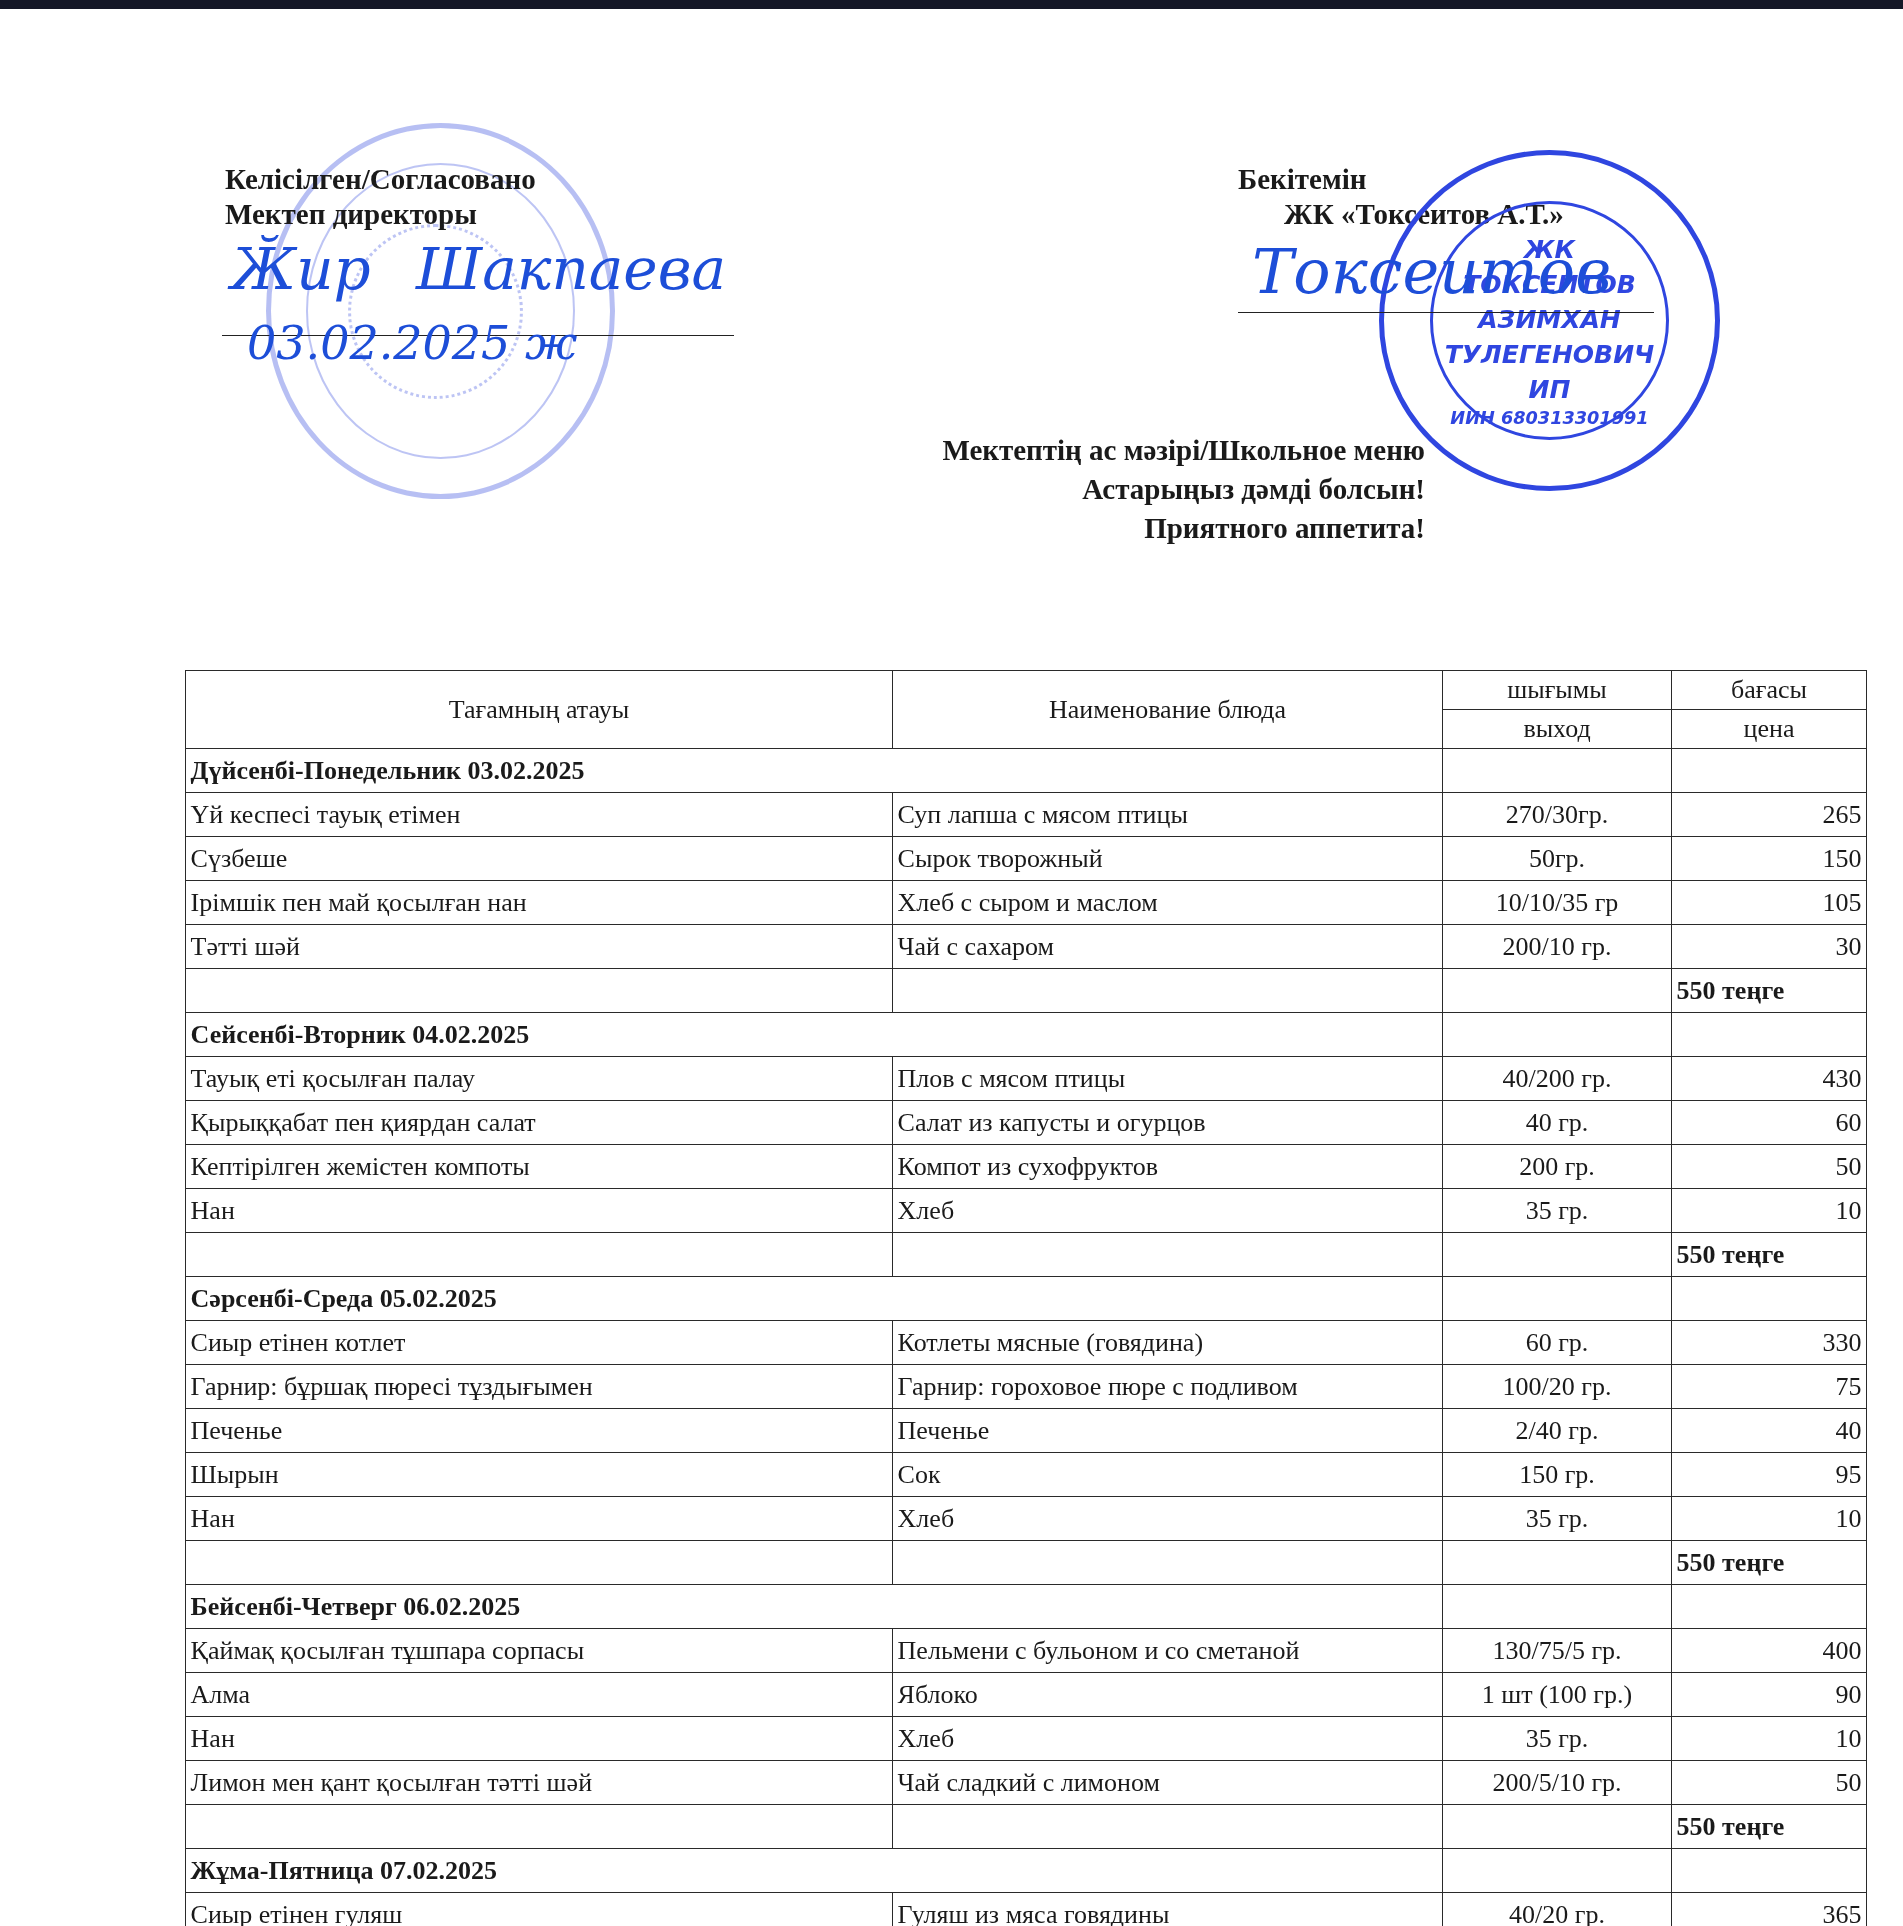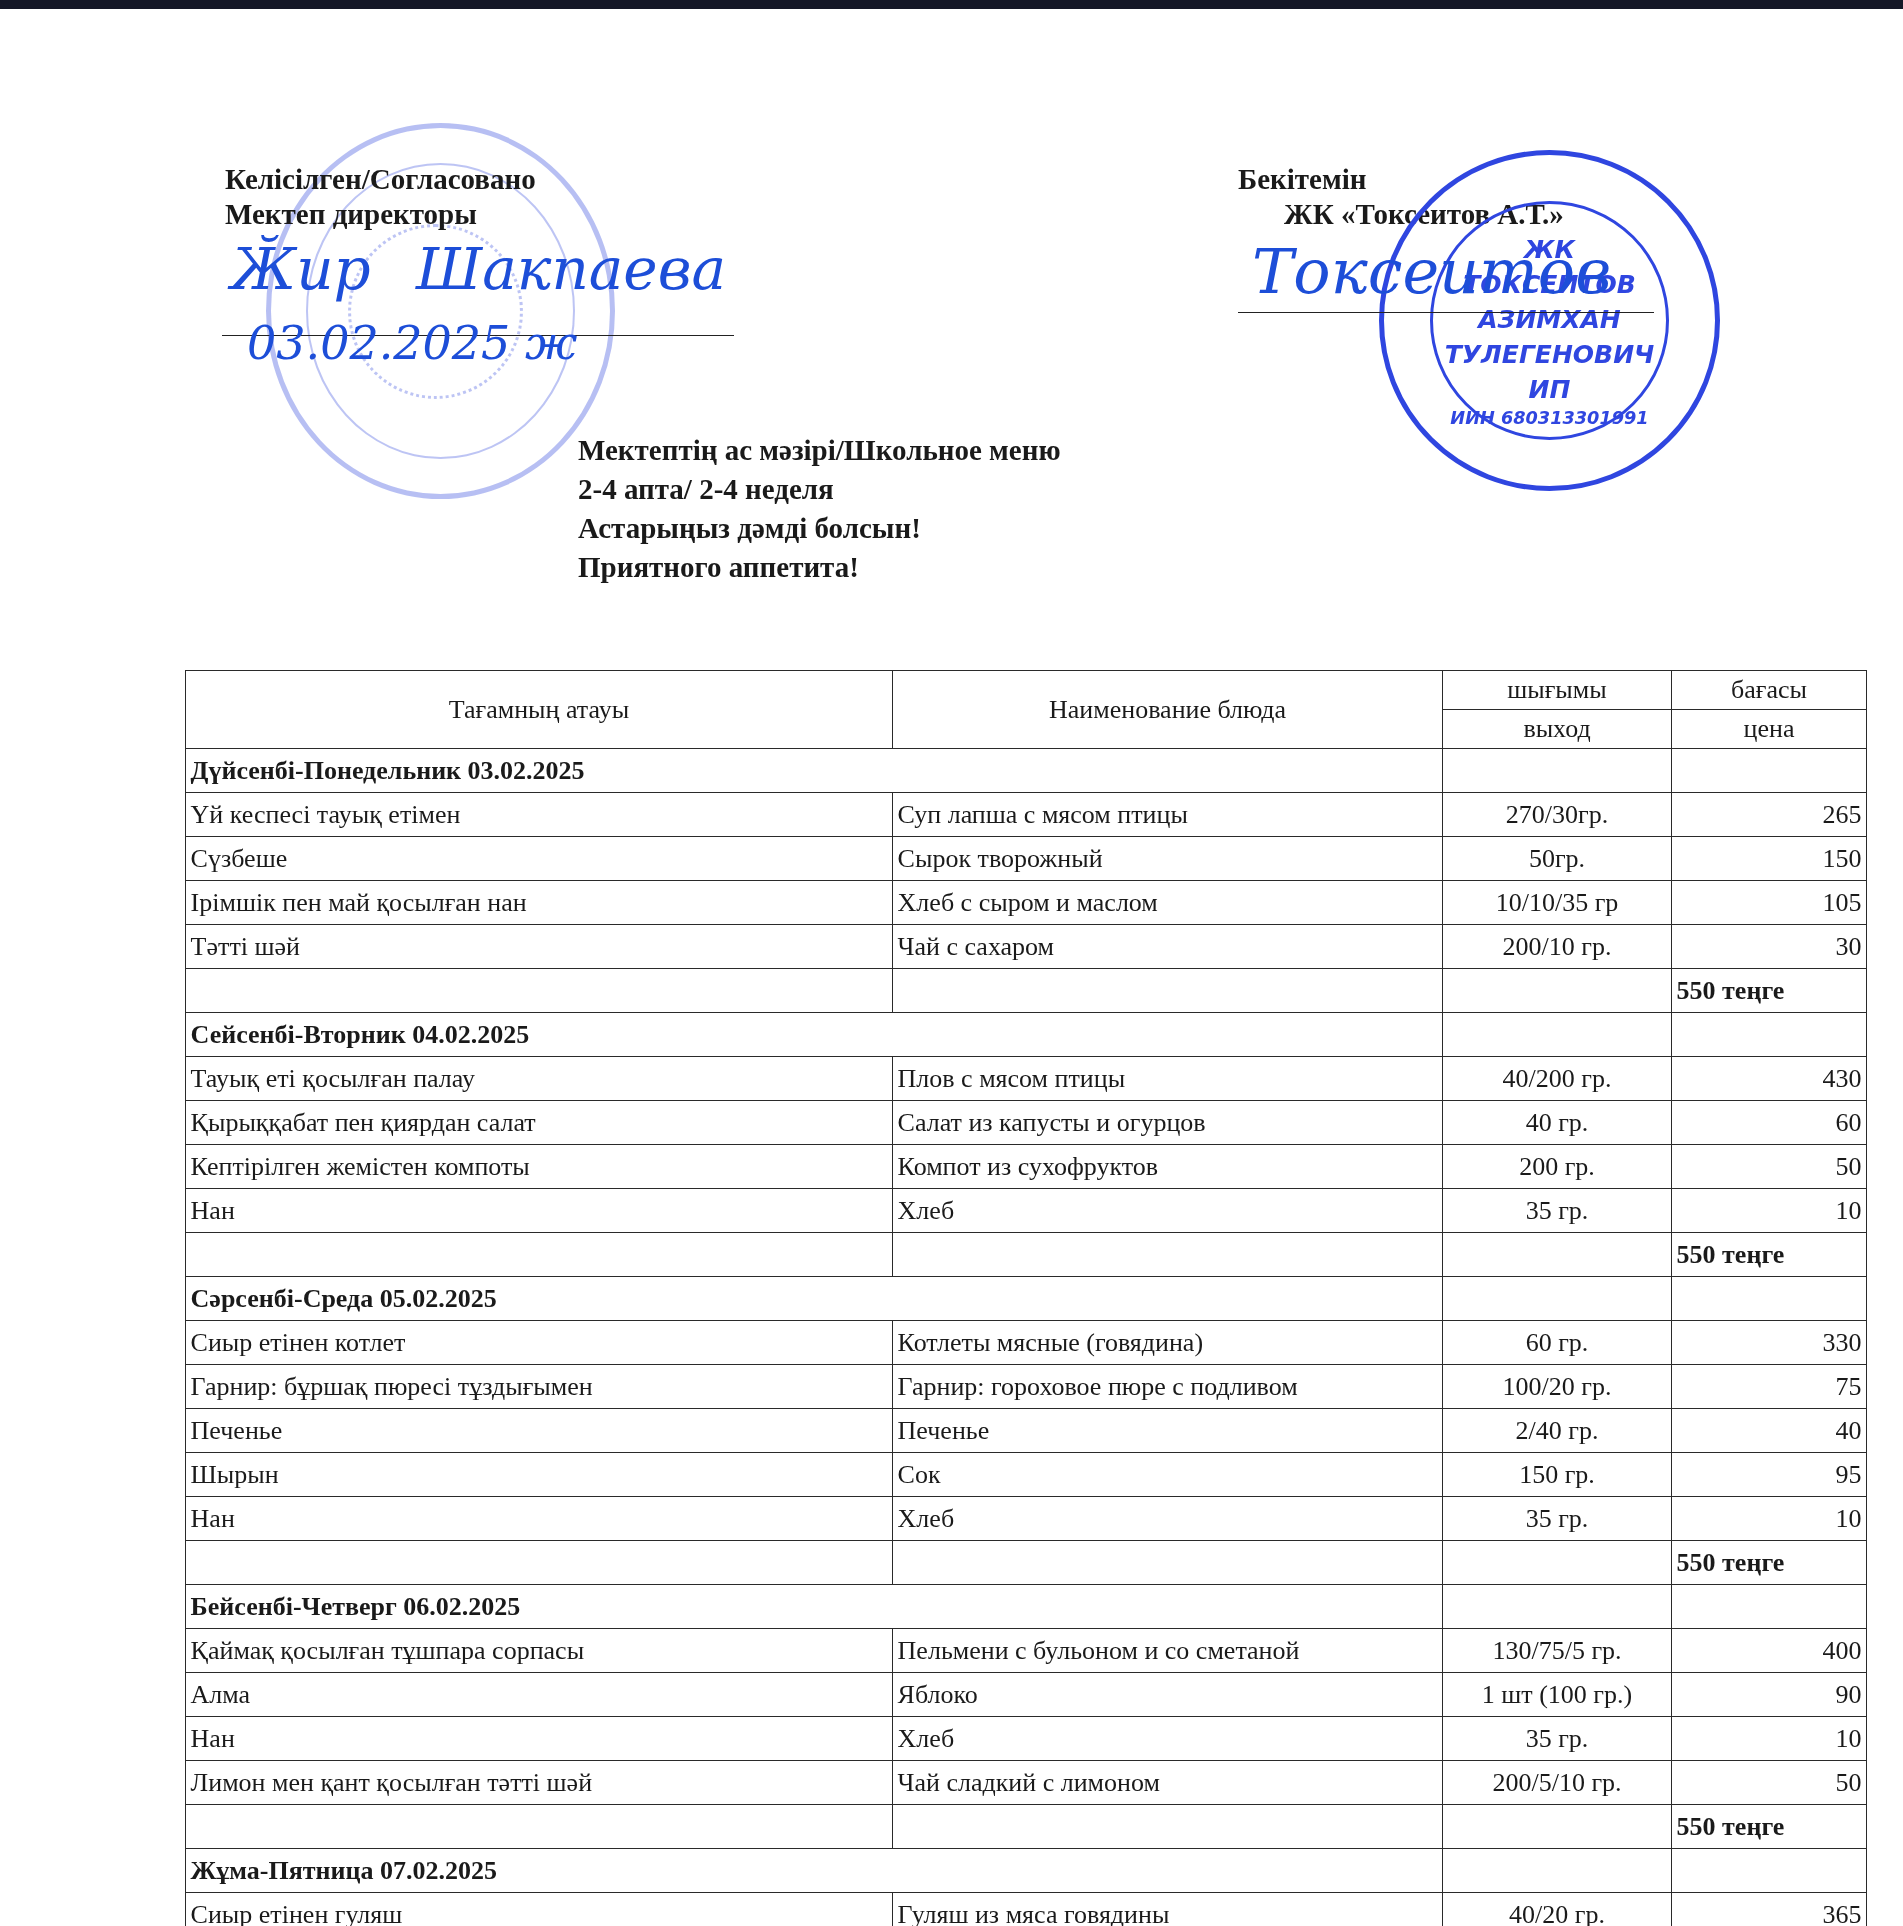--- a/index.html
+++ b/index.html
@@ -3,21 +3,21 @@
 <meta charset="utf-8">
 <style>
   html, body { margin: 0; padding: 0; }
   body {
     width: 1903px; height: 2703px; position: relative; overflow: hidden;
     background: #ffffff; font-family: "Liberation Serif", "DejaVu Serif", serif; color: #1a1a1a;
   }
   .topband { position: absolute; left: 0; top: 0; width: 1903px; height: 8.5px; background: #151827; }
   .abs { position: absolute; }
   .hdr-text { font-size: 29px; font-weight: bold; line-height: 35px; }
-  .title-block { position: absolute; left: 578px; width: 847px; top: 431px; text-align: left; font-weight: bold; font-size: 29px; line-height: 39px; }
+  .title-block { position: absolute; left: 578px; width: 847px; top: 431px; text-align: right; font-weight: bold; font-size: 29px; line-height: 39px; }
   .sigline { position: absolute; height: 0; border-top: 1.5px solid #222; }
   .signature { position: absolute; color: #1d4ed8; font-family: "DejaVu Serif", serif; font-style: italic; }
   .stamp { position: absolute; border-radius: 50%; color: #3a4fd6; }
   .stamp-left { left: 266px; top: 123px; width: 339px; height: 366px; border: 5.4px solid rgba(80,100,225,0.55); opacity: 0.75; }
   .stamp-left .inner { position: absolute; left: 35px; top: 35px; right: 35px; bottom: 35px; border-radius: 50%; border: 2.3px solid rgba(80,100,225,0.5); }
   .stamp-left .emblem { position: absolute; left: 77px; top: 96px; width: 169px; height: 169px; border-radius: 50%; border: 3.9px dotted rgba(80,100,225,0.5); }
   .stamp-right { left: 1379px; top: 150px; width: 331px; height: 331px; border: 5.4px solid #2f46e0; font-style: italic; }
   .stamp-right .inner { position: absolute; left: 46px; top: 46px; right: 46px; bottom: 46px; border-radius: 50%; border: 3.1px solid #2f46e0; }
   .stamp-right .center { position: absolute; left: 0; right: 0; top: 77px; text-align: center; font-family: "DejaVu Sans", sans-serif; font-weight: bold; font-size: 25px; line-height: 35px; color: #2f46e0; }
   .stamp-right .iin { position: absolute; left: 0; right: 0; bottom: 58px; text-align: center; font-family: "DejaVu Sans", sans-serif; font-weight: bold; font-size: 17.7px; color: #2f46e0; }
@@ -63,21 +63,20 @@
     <div>ТУЛЕГЕНОВИЧ</div>
     <div>ИП</div>
   </div>
   <div class="iin">ИИН 680313301991</div>
 </div>
 <div class="signature" style="left:1252px; top:235px; font-size:62px;">Токсеитов</div>
 <div class="sigline" style="left:1238px; top:312px; width:416px;"></div>
 
 <div class="title-block">
   <div>Мектептің ас мәзірі/Школьное меню</div>
-  <div>2-4 апта/ 2-4 неделя</div>
   <div>Астарыңыз дәмді болсын!</div>
   <div>Приятного аппетита!</div>
 </div>
 
 <table class="menu">
   <colgroup>
       <col class="c1">
       <col class="c2">
       <col class="c3">
       <col class="c4">

